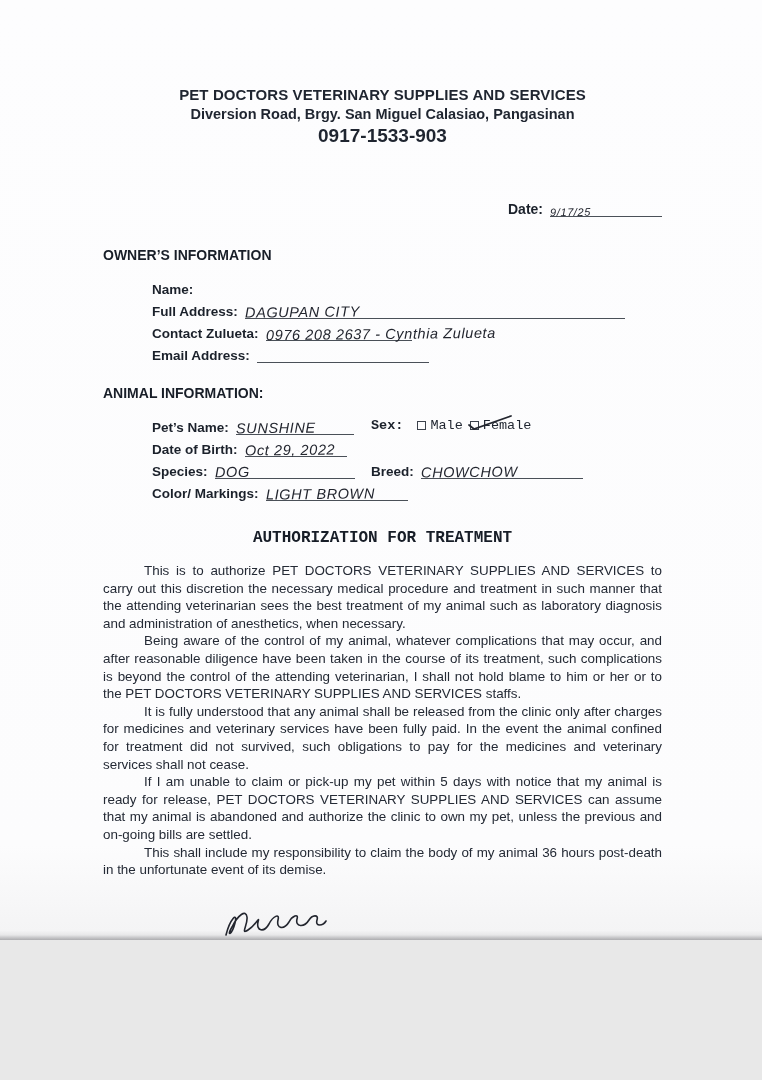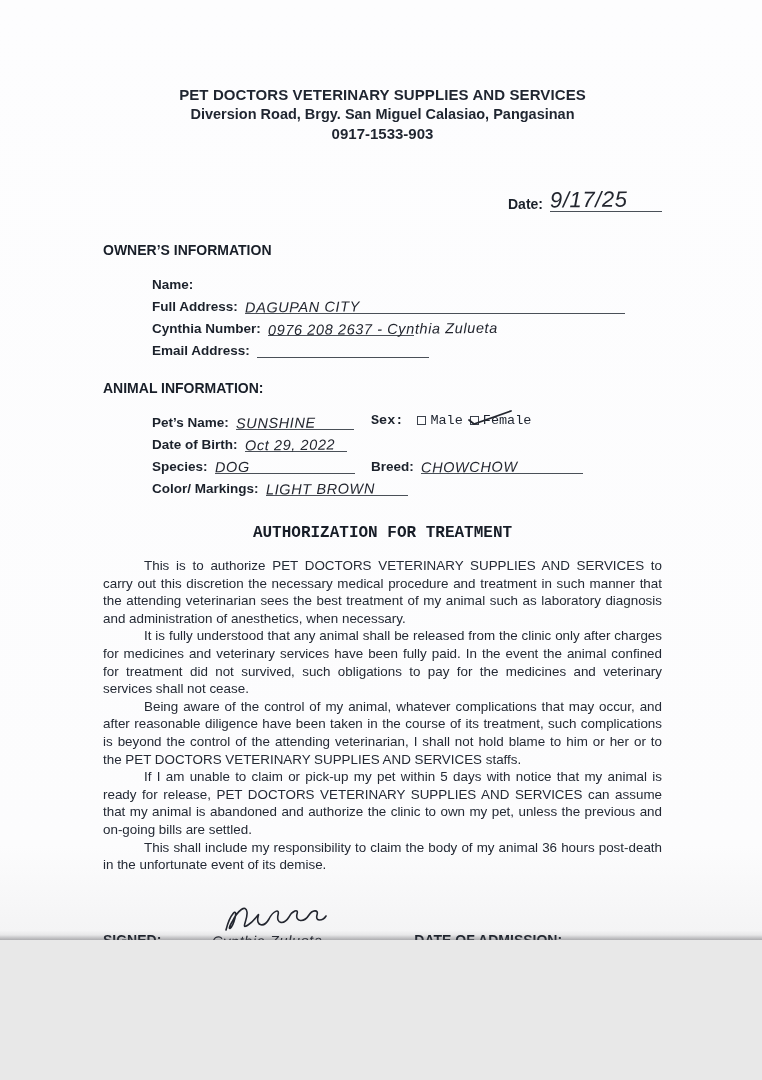--- a/index.html
+++ b/index.html
@@ -12,32 +12,32 @@
     font-family:"Liberation Sans", sans-serif;
     color:#1f2530;
     overflow:hidden;
   }
   .content { padding:0 100px 0 103px; }
 
   
   .header { margin-top:86px; text-align:center; }
   .header .line1 { font-size:15px; font-weight:bold; letter-spacing:.1px; }
   .header .line2 { font-size:14.5px; font-weight:bold; margin-top:3px; }
-  .header .line3 { font-size:15px; font-weight:bold; margin-top:3px; }
+  .header .line3 { font-size:19px; font-weight:bold; margin-top:3px; }
 
   
   .field-row { display:flex; align-items:flex-end; height:22px; font-size:13.5px; }
   .lbl { font-weight:bold; white-space:nowrap; padding-right:7px; color:#1b212b; }
   .vline { border-bottom:1.2px solid #4a5058; height:18px; display:flex; align-items:flex-end; overflow:visible; }
   .hand {
     font-style:italic; color:#23262f; font-size:14.5px; font-weight:500;
     white-space:nowrap; position:relative; top:2px; letter-spacing:.6px;
     transform:rotate(-.6deg);
   }
-  .hand.big { font-size:22px; }
+  .hand.big { font-size:11px; }
 
   
   .date-row { margin-top:44px; display:flex; justify-content:flex-end; align-items:flex-end; height:26px; font-size:14px; }
   .w-date { width:112px; }
 
   .sec-heading { font-size:14px; font-weight:bold; color:#181e28; }
   .owner-heading { margin-top:30px; }
   .owner-fields { margin-top:12px; padding-left:49px; }
   .w-name { width:222px; }
   .w-addr { width:380px; }
@@ -103,21 +103,21 @@
       <div class="field-row">
         <span class="lbl">Name:</span>
       </div>
       <div class="field-row">
         <span class="lbl">Full Address:</span>
         <span class="vline w-addr">
           <span class="hand">DAGUPAN CITY</span>
         </span>
       </div>
       <div class="field-row">
-        <span class="lbl">Cynthia Number:</span>
+        <span class="lbl">Contact Zulueta:</span>
         <span class="vline w-contact">
           <span class="hand">0976 208 2637 - Cynthia Zulueta</span>
         </span>
       </div>
       <div class="field-row">
         <span class="lbl">Email Address:</span>
         <span class="vline w-email">
           <span class="hand"></span>
         </span>
       </div>
@@ -169,22 +169,22 @@
         <span class="vline w-breed">
           <span class="hand">CHOWCHOW</span>
         </span>
       </div>
     </div>
 
     <div class="auth-title">AUTHORIZATION FOR TREATMENT</div>
 
     <div class="auth-body">
       <p>This is to authorize PET DOCTORS VETERINARY SUPPLIES AND SERVICES to carry out this discretion the necessary medical procedure and treatment in such manner that the attending veterinarian sees the best treatment of my animal such as laboratory diagnosis and administration of anesthetics, when necessary.</p>
+      <p>Being aware of the control of my animal, whatever complications that may occur, and after reasonable diligence have been taken in the course of its treatment, such complications is beyond the control of the attending veterinarian, I shall not hold blame to him or her or to the PET DOCTORS VETERINARY SUPPLIES AND SERVICES staffs.</p>
       <p>It is fully understood that any animal shall be released from the clinic only after charges for medicines and veterinary services have been fully paid. In the event the animal confined for treatment did not survived, such obligations to pay for the medicines and veterinary services shall not cease.</p>
-      <p>Being aware of the control of my animal, whatever complications that may occur, and after reasonable diligence have been taken in the course of its treatment, such complications is beyond the control of the attending veterinarian, I shall not hold blame to him or her or to the PET DOCTORS VETERINARY SUPPLIES AND SERVICES staffs.</p>
       <p>If I am unable to claim or pick-up my pet within 5 days with notice that my animal is ready for release, PET DOCTORS VETERINARY SUPPLIES AND SERVICES can assume that my animal is abandoned and authorize the clinic to own my pet, unless the previous and on-going bills are settled.</p>
       <p>This shall include my responsibility to claim the body of my animal 36 hours post-death in the unfortunate event of its demise.</p>
     </div>
 
     <div class="sign-row">
       <div class="sign-left">
         <span class="lbl">SIGNED:</span>
         <div class="sig-line-wrap">
           <svg class="scribble-svg" width="110" height="34" viewBox="0 0 110 34">
             <path d="M6 30 C10 14 18 6 15 18 C12 30 6 32 12 22 C18 10 26 4 27 12 C28 20 20 30 28 25 C36 20 40 10 38 17 C36 26 44 28 49 19 C53 11 60 8 58 15 C56 24 64 25 69 17 C72 11 79 8 77 14 C75 22 84 23 89 15 C92 10 99 9 97 15 C95 22 103 21 106 16" stroke="#23262f" stroke-width="1.6" fill="none" stroke-linecap="round"></path>

